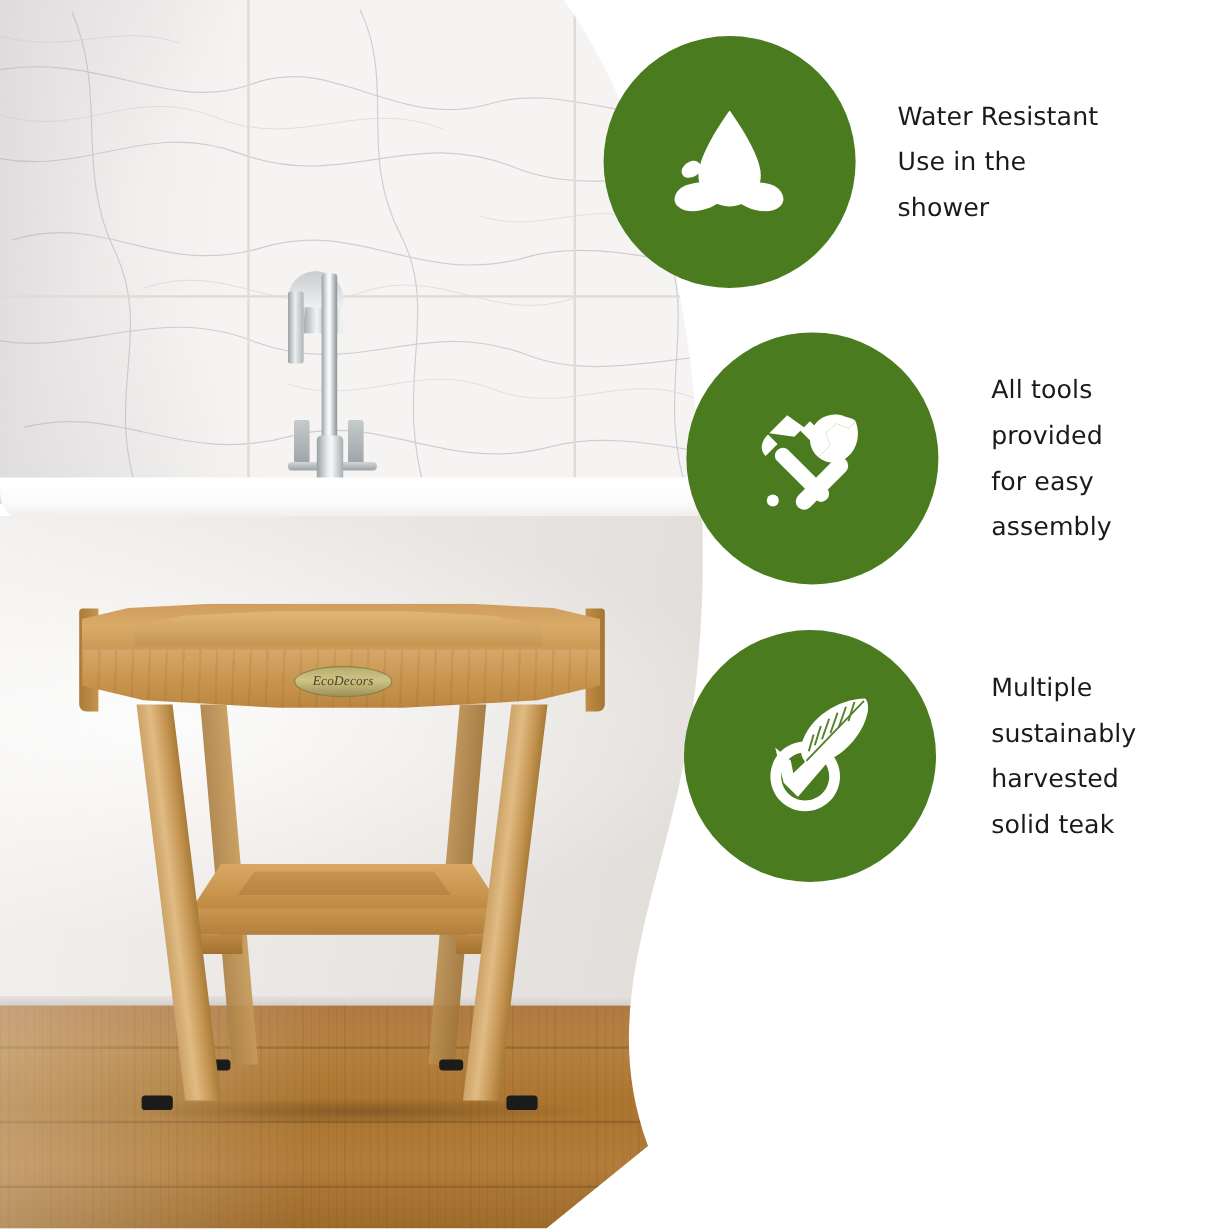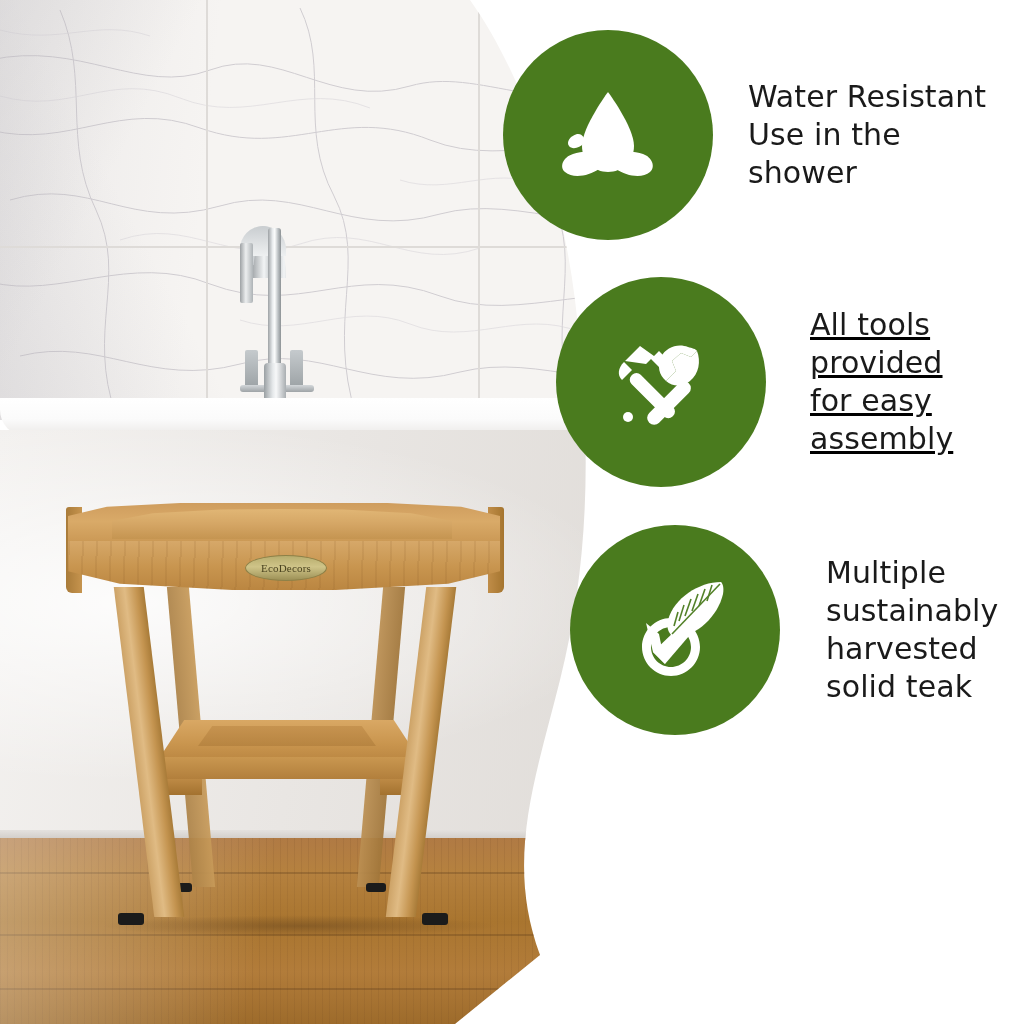--- a/index.html
+++ b/index.html
@@ -100,21 +100,21 @@
   }
   .seat-edge-l{ position:absolute; left:6px; top:12px; width:16px; height:86px;
     background:linear-gradient(90deg,#a97b39,#c6944e); border-radius:3px 0 0 6px; }
   .seat-edge-r{ position:absolute; left:428px; top:12px; width:16px; height:86px;
     background:linear-gradient(90deg,#c08d48,#a5752f); border-radius:0 3px 6px 0; }
   .plate{ position:absolute; left:185px; top:60px; width:82px; height:26px;
     border-radius:50%;
     background:linear-gradient(180deg,#b7ad6e 0%,#cfc488 45%,#9d9157 100%);
     border:1px solid #8d8148;
     display:flex; align-items:center; justify-content:center; }
-  .plate span{ font-family:"Liberation Serif", serif; font-size:11px; 
+  .plate span{ font-family:"Liberation Serif", serif; font-size:11px; font-style:italic;
     color:#4a4320; letter-spacing:.2px; }
 
   .leg{ position:absolute; background:linear-gradient(90deg,#cda367 0%,#e0bb84 35%,#c49450 75%,#a87b38 100%); }
   .leg.fl{ left:74px; top:92px; width:30px; height:330px; transform:skewX(7deg); }
   .leg.fr{ left:346px; top:92px; width:30px; height:330px; transform:skewX(-7deg); }
   .leg.bl{ left:120px; top:92px; width:22px; height:300px; transform:skewX(5deg);
     background:linear-gradient(90deg,#ad8348,#c79a59); opacity:.93; }
   .leg.br{ left:310px; top:92px; width:22px; height:300px; transform:skewX(-5deg);
     background:linear-gradient(90deg,#bb8f52,#a1763a); opacity:.93; }
   .foot{ position:absolute; width:26px; height:12px; background:#1b1b1b; border-radius:3px; }
@@ -136,25 +136,25 @@
   .shelf-rail.l{ left:92px; width:50px; }
   .shelf-rail.r{ left:320px; width:50px; }
   .stool-shadow{ position:absolute; left:40px; top:420px; width:400px; height:22px;
     background:radial-gradient(ellipse at 50% 50%, rgba(70,45,20,.34) 0%, rgba(70,45,20,0) 70%); }
 
   
   .feature{ position:absolute; display:flex; align-items:center; }
   .badge{ border-radius:50%; display:flex; align-items:center; justify-content:center;
     flex:0 0 auto; }
   .badge svg{ display:block; }
-  .ftext{ color:#1a1a1a; font-size:30px; line-height:38px; letter-spacing:.1px;
+  .ftext{ color:#1a1a1a; font-size:21px; line-height:38px; letter-spacing:.1px;
     font-family:"DejaVu Sans", sans-serif; white-space:pre-line; }
 
   .f1{ left:503px; top:30px; }
-  .f2{ left:556px; top:277px;text-decoration:underline; }
+  .f2{ left:572px; top:277px; }
   .f3{ left:570px; top:525px; }
   .f4{ left:503px; top:778px; }
   .f1 .ftext{ margin-left:35px; }
   .f2 .ftext{ margin-left:44px; }
   .f3 .ftext{ margin-left:46px; }
   .f4 .ftext{ margin-left:35px; }
 </style>
 </head>
 <body>
 

